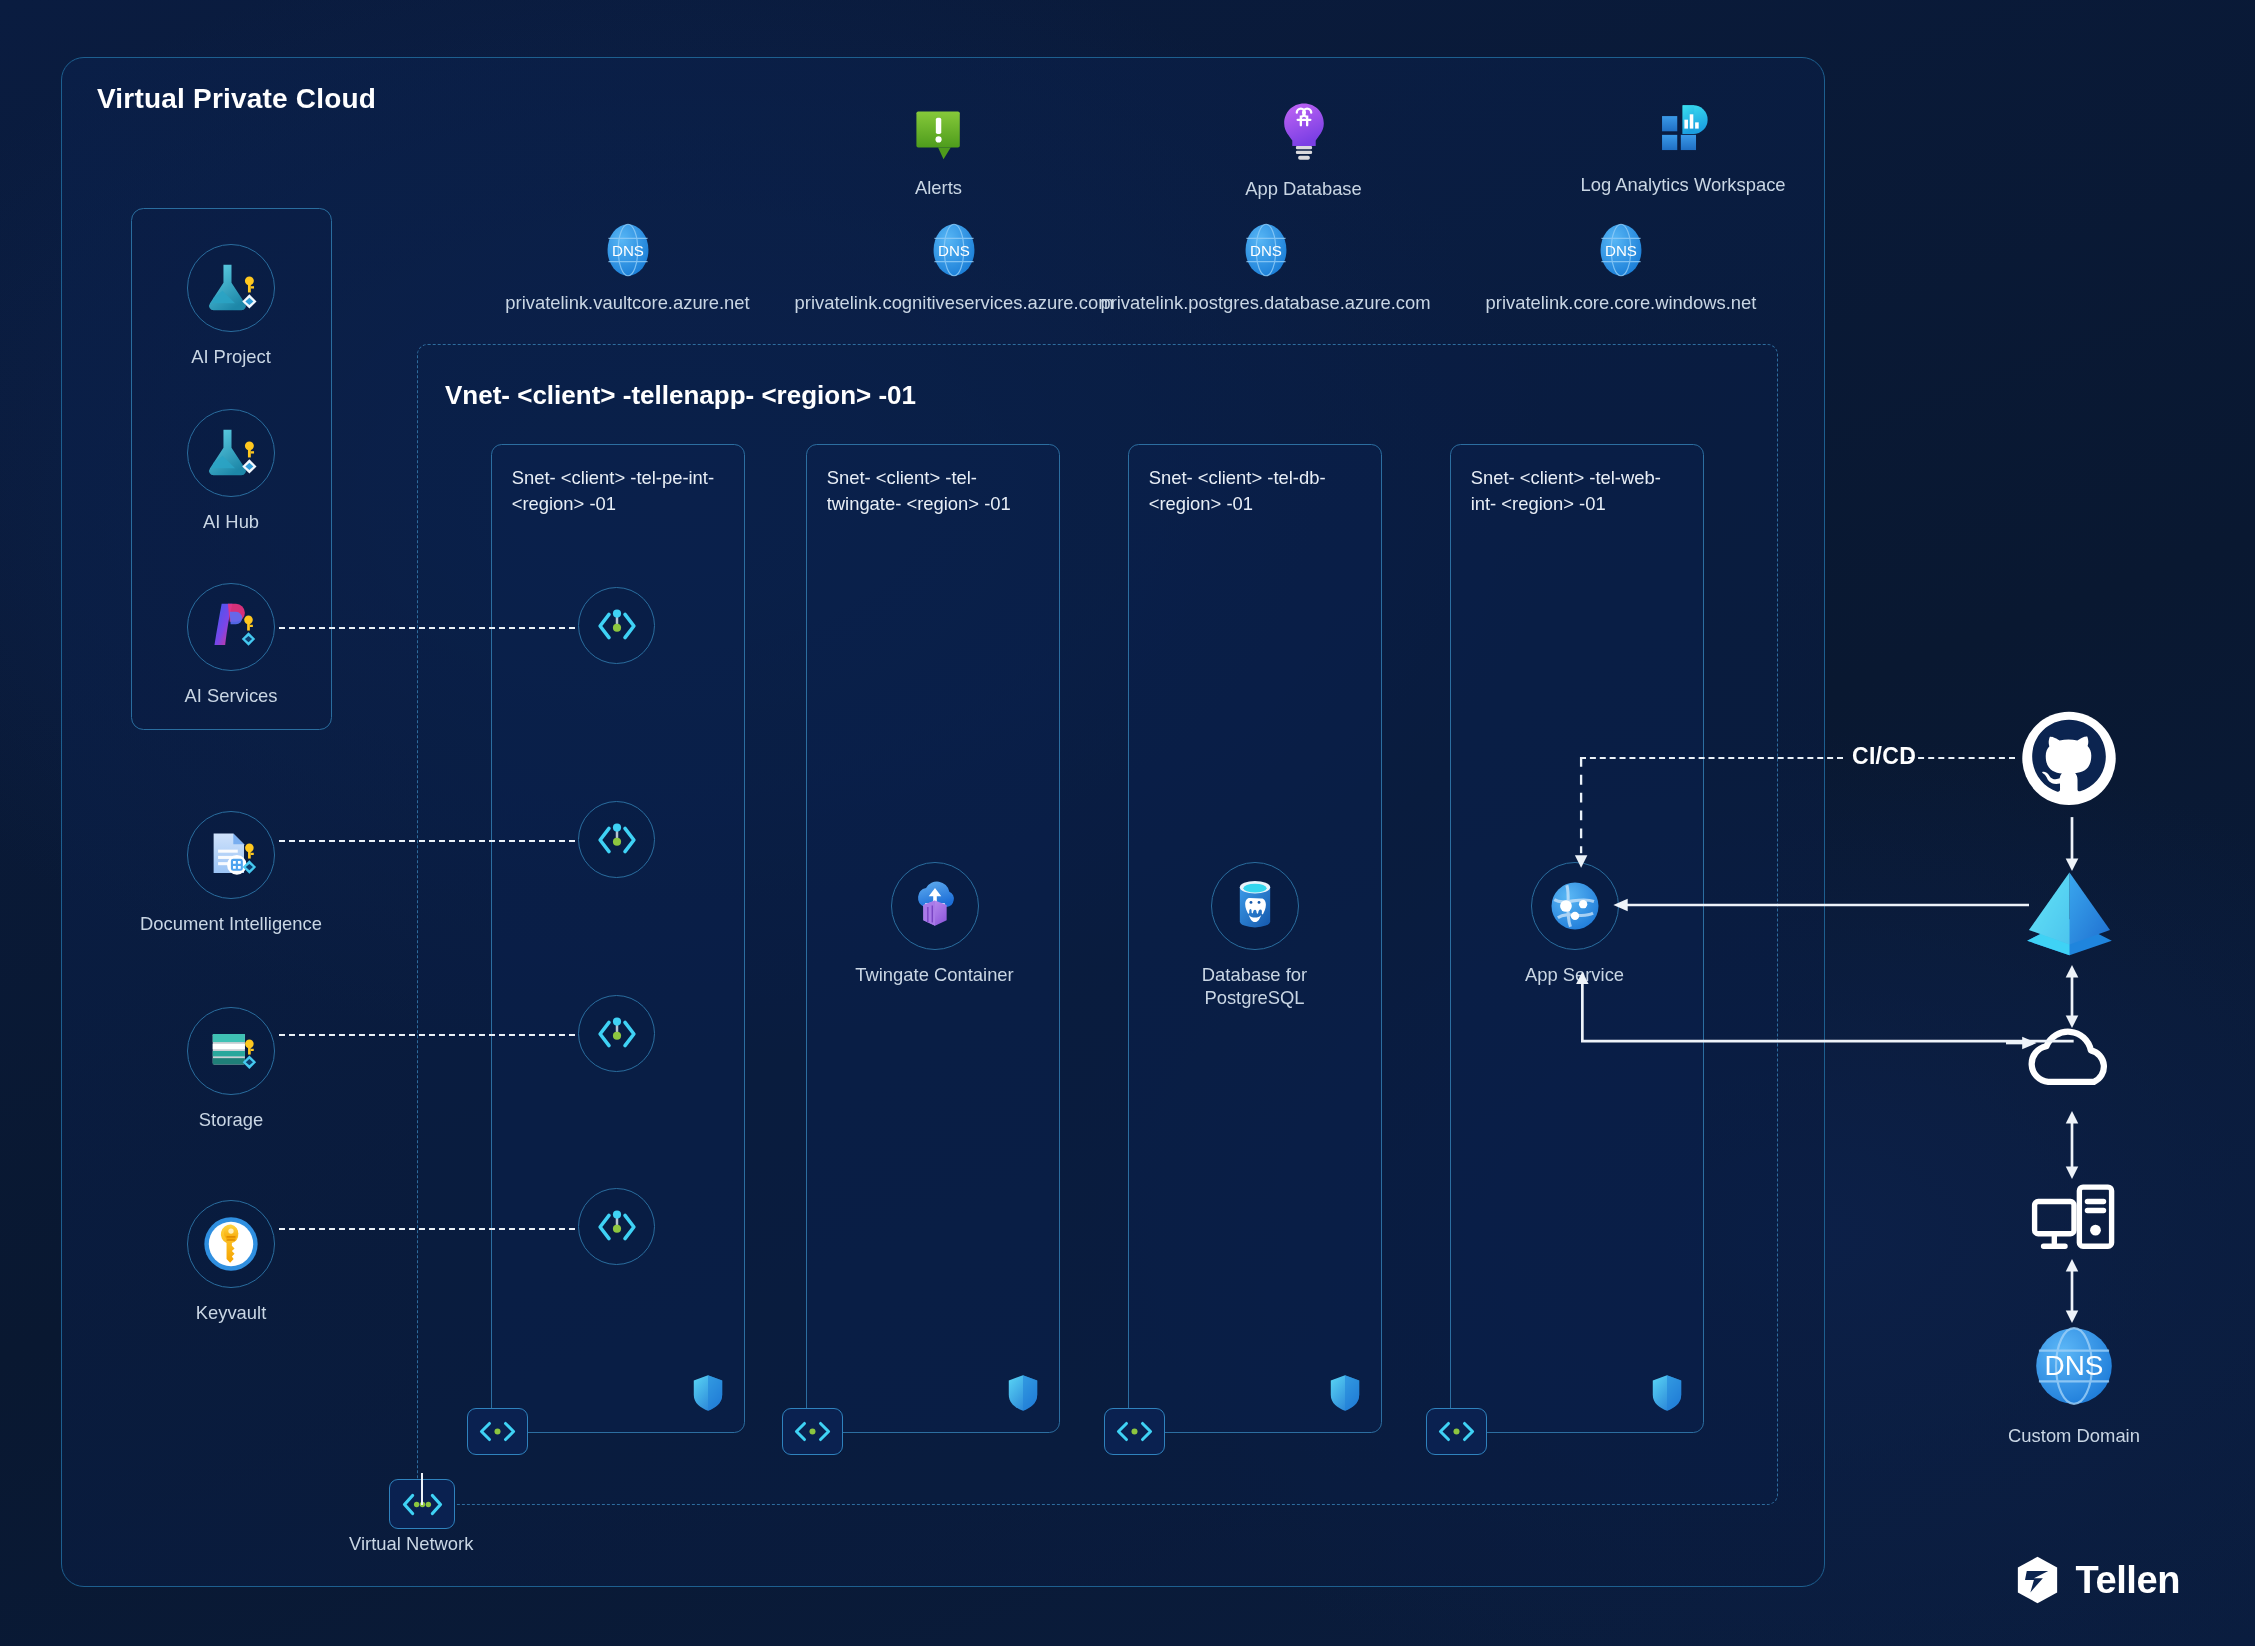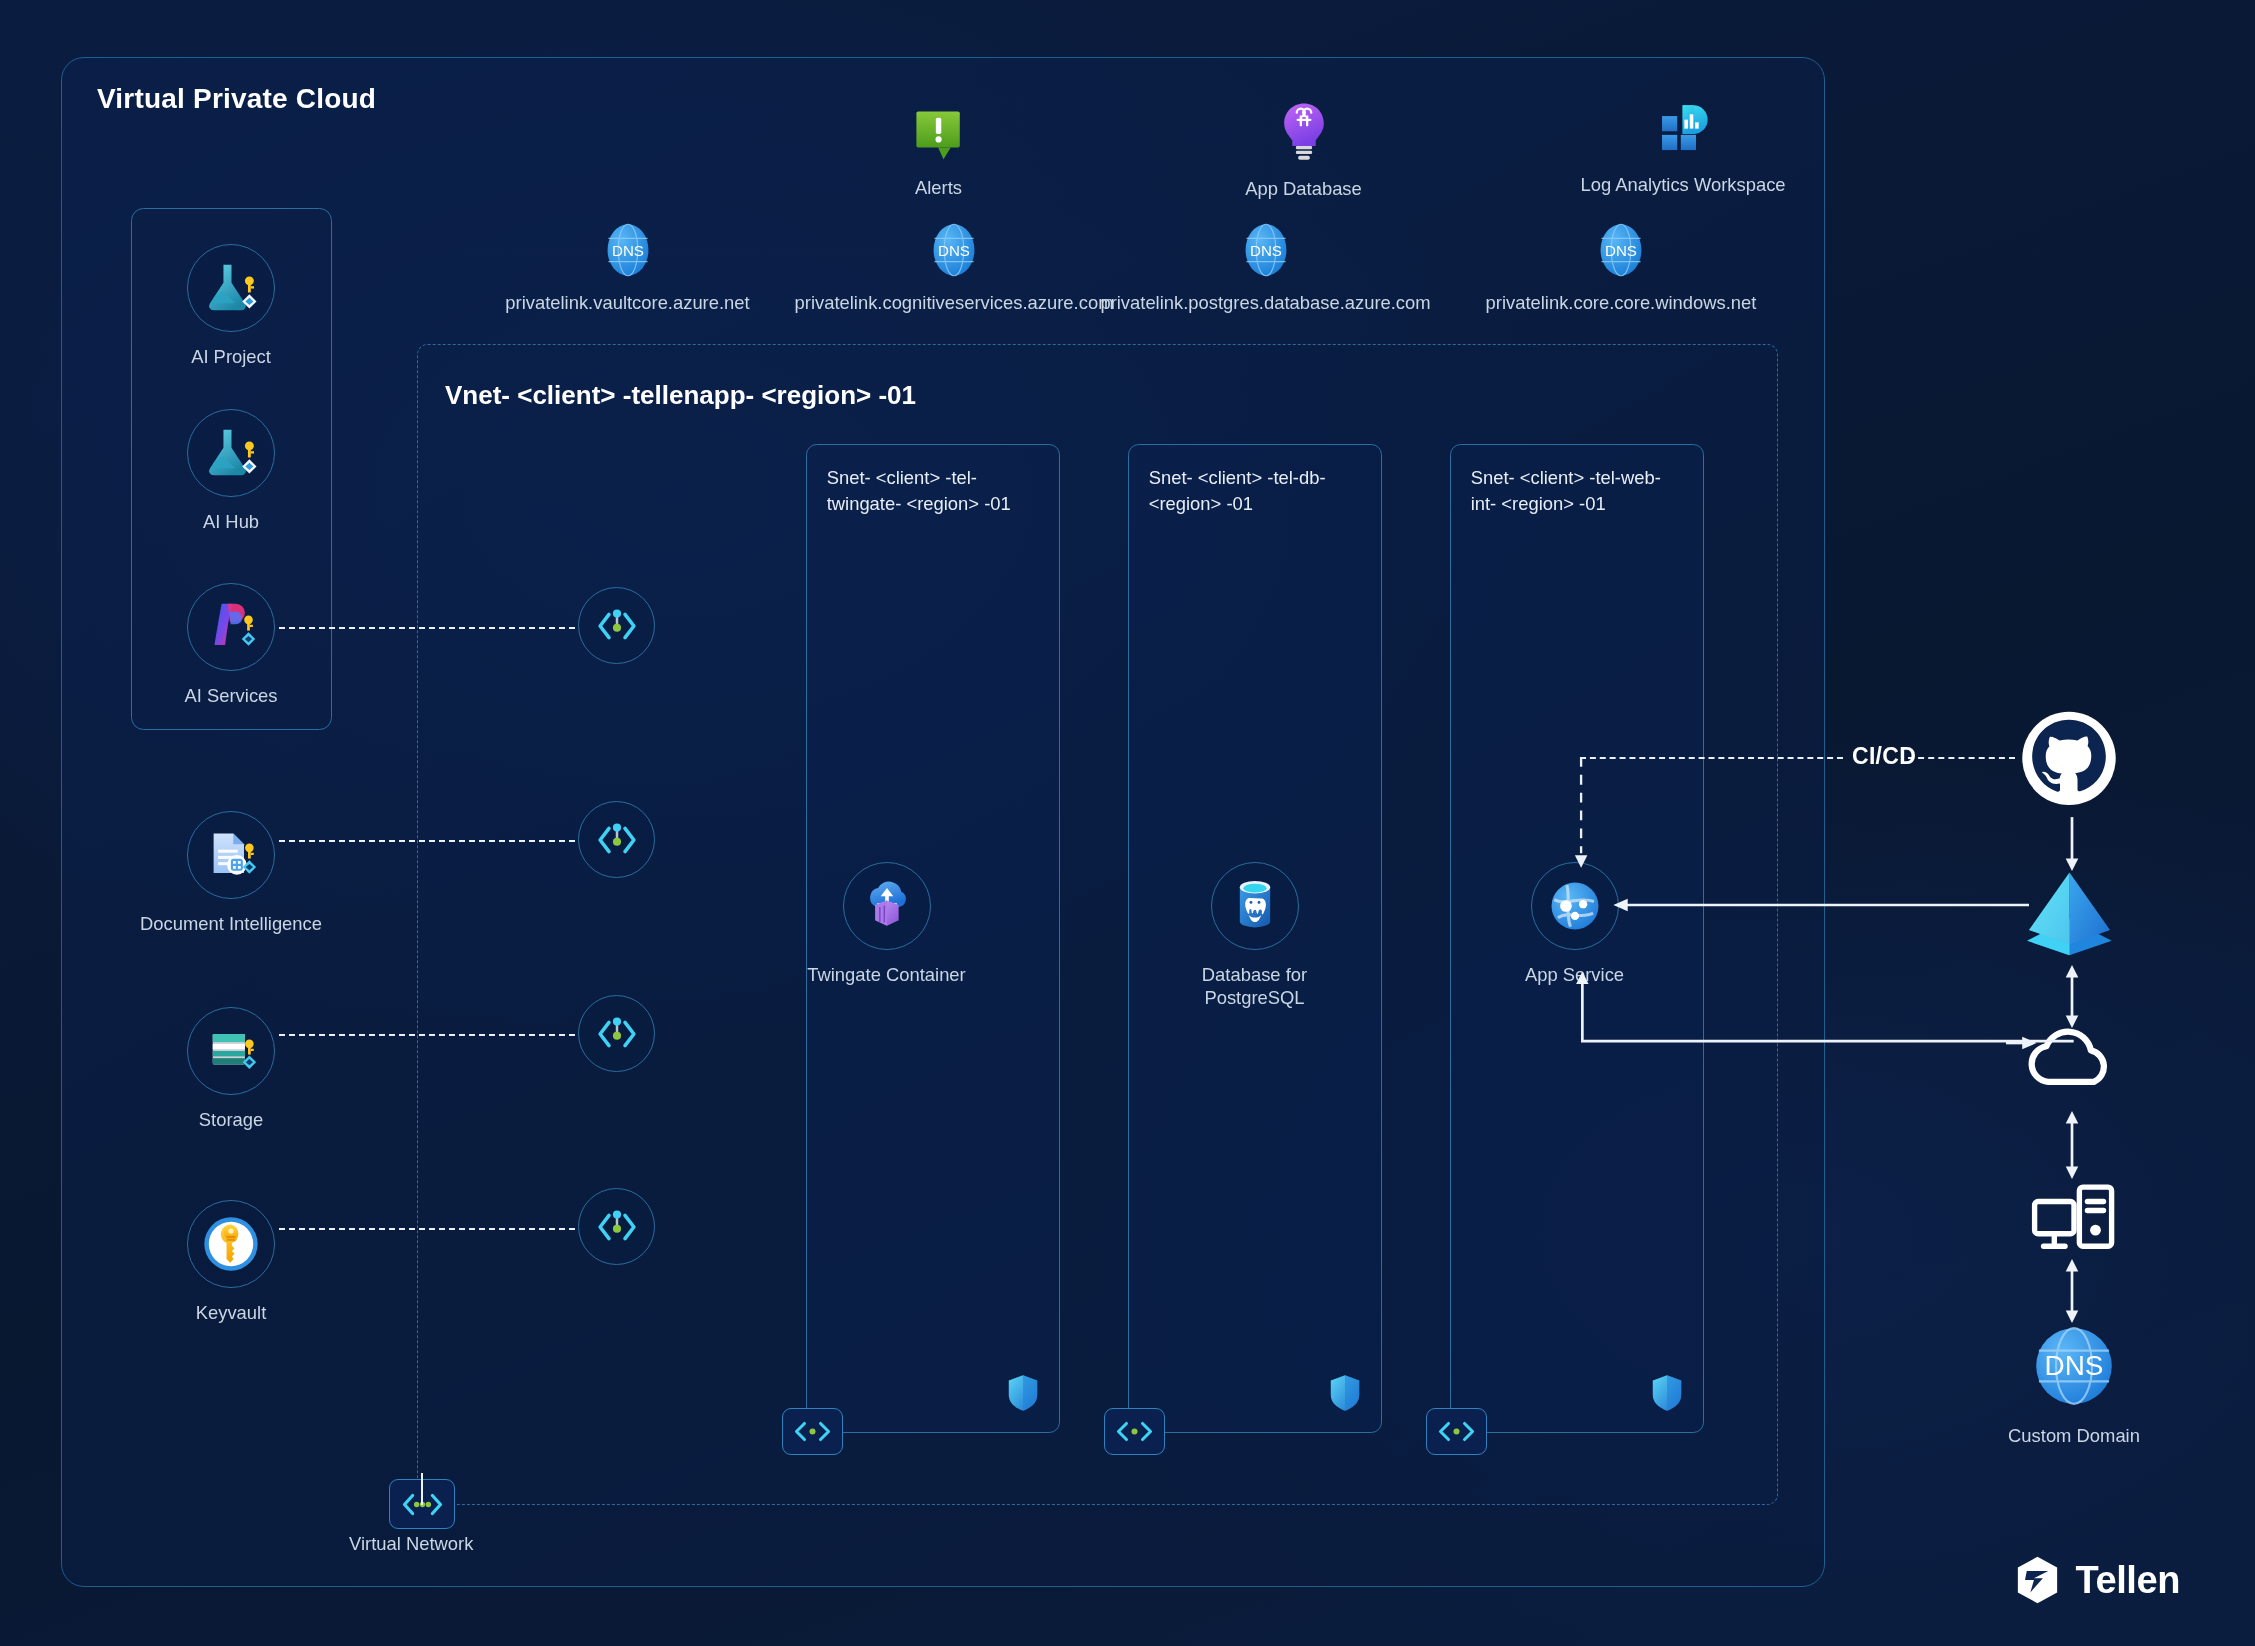--- a/index.html
+++ b/index.html
@@ -368,20 +368,36 @@
             <path d="M31 28 H41 M31 31.5 H41"></path>
           </g>
       </svg>
     </div>
     <div class="nlabel">Keyvault</div>
   </div>
 
   <div class="vnet-box"></div>
   <div class="vnet-title">Vnet- &lt;client&gt; -tellenapp- &lt;region&gt; -01</div>
 
+  <div class="subnet" style="left:491px; width:254px;">
+    <div class="stitle">Snet- &lt;client&gt; -tel-pe-int- &lt;region&gt; -01</div>
+    <div class="sn-badge">
+      <svg width="41" height="25" viewBox="0 0 46 28">
+        <g stroke="#3fd2f5" stroke-width="3.4" fill="none" stroke-linecap="round" stroke-linejoin="round">
+          <path d="M14 5 L5 14 L14 23"></path>
+            <path d="M32 5 L41 14 L32 23"></path>
+          </g>
+        <circle cx="23" cy="14" r="3.4" fill="#8dc63f"></circle>
+      </svg>
+    </div>
+    <svg class="shield" viewBox="0 0 36 42">
+      <path d="M18 1 L34 7 v16 c0 10 -8 15 -16 18 C10 38 2 33 2 23 V7 Z" fill="url(#gShield)"></path>
+      <path d="M18 1 L34 7 v16 c0 10 -8 15 -16 18 Z" fill="#1f7fd8" opacity=".55"></path>
+    </svg>
+  </div>
 
   <div class="subnet" style="left:806px; width:254px;">
     <div class="stitle">Snet- &lt;client&gt; -tel-twingate- &lt;region&gt; -01</div>
     <div class="sn-badge">
       <svg width="41" height="25" viewBox="0 0 46 28">
         <g stroke="#3fd2f5" stroke-width="3.4" fill="none" stroke-linecap="round" stroke-linejoin="round">
           <path d="M14 5 L5 14 L14 23"></path>
             <path d="M32 5 L41 14 L32 23"></path>
           </g>
         <circle cx="23" cy="14" r="3.4" fill="#8dc63f"></circle>
@@ -473,21 +489,21 @@
           <path d="M18 14 L8 27 L18 40"></path>
             <path d="M36 14 L46 27 L36 40"></path>
           </g>
         <rect x="25.6" y="14" width="2.8" height="14" fill="#b6c3d1"></rect>
         <circle cx="27" cy="13" r="4.6" fill="#3fd2f5"></circle>
         <circle cx="27" cy="29" r="4.6" fill="#8dc63f"></circle>
       </svg>
     </div>
   </div>
 
-  <div class="node" style="left:848px; top:862px; width:77px;">
+  <div class="node" style="left:896px; top:862px; width:77px;">
     <div class="circ">
       <svg width="56" height="52" viewBox="0 0 62 58">
         <defs>
           <linearGradient id="gCloudB" x1="0" y1="0" x2="0.4" y2="1">
             <stop offset="0%" stop-color="#63aff0"></stop>
               <stop offset="100%" stop-color="#1d6fd8"></stop>
             </linearGradient>
           <linearGradient id="gBox" x1="0" y1="0" x2="1" y2="1">
             <stop offset="0%" stop-color="#c49af5"></stop>
               <stop offset="100%" stop-color="#8a52d8"></stop>

